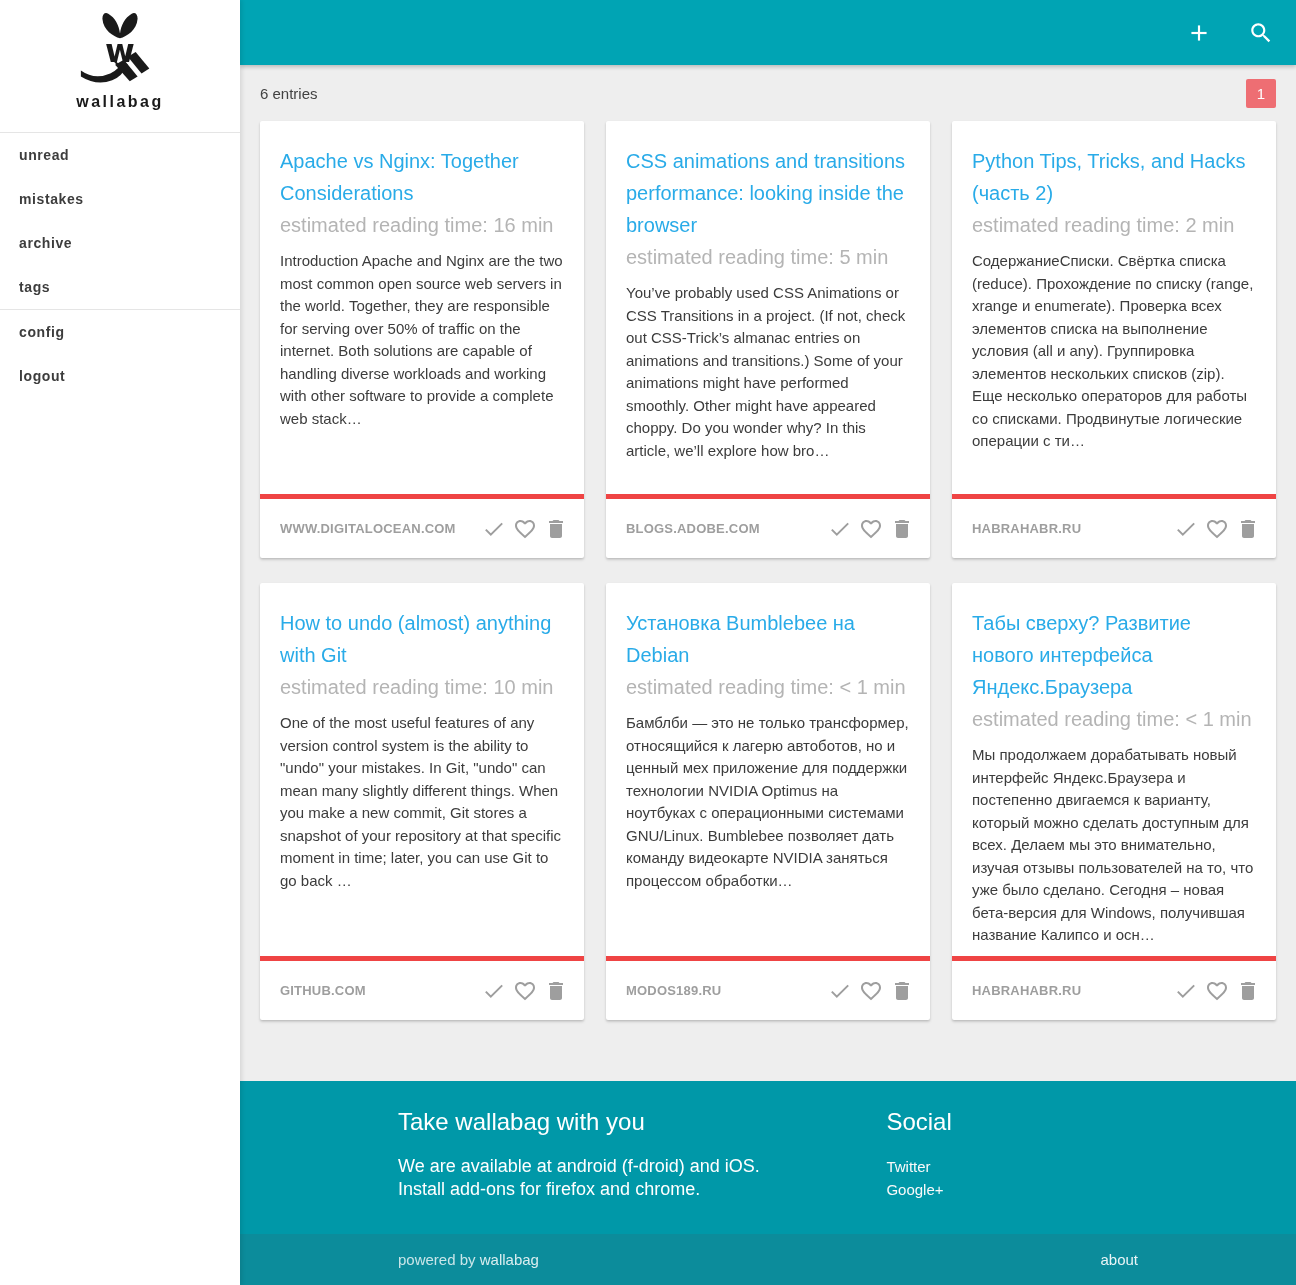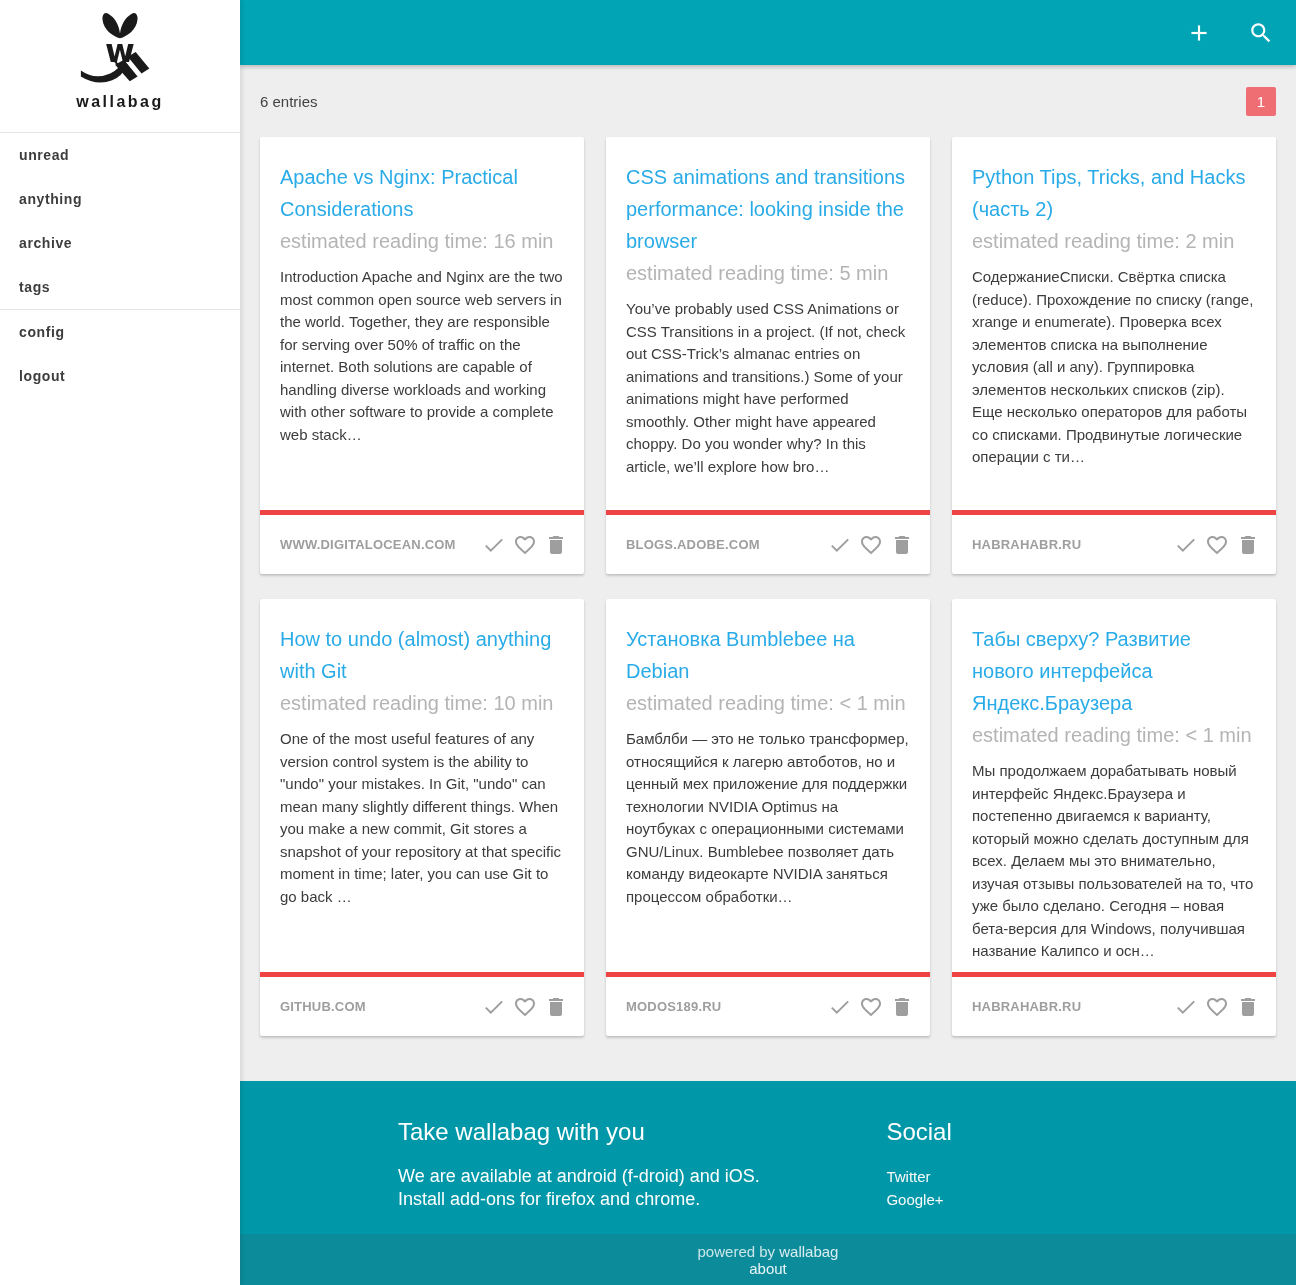--- a/index.html
+++ b/index.html
@@ -22,21 +22,21 @@
   .sidebar .divider{border-top:1px solid #e5e5e5; height:0;}
 
   
   .main{flex:1; display:flex; flex-direction:column; height:100%;}
   .topbar{height:65px; background:var(--c-topbar); display:flex; align-items:center;
           justify-content:flex-end; gap:36px; padding-right:22px;
           box-shadow:0 2px 4px rgba(0,0,0,0.22); z-index:4;}
   .topbar .tb-icon{width:26px; height:26px; cursor:pointer; display:block;}
 
   .content{flex:1; background:#eeeeee; padding:0 20px;}
-  .entries-row{height:72px; display:flex; align-items:center; justify-content:space-between;}
+  .entries-row{height:56px; display:flex; align-items:center; justify-content:space-between;}
   .entries-label{font-size:15px; color:#424242;}
   .page-badge{width:30px; height:29px; background:var(--c-badge); border-radius:2px; color:#fff;
               font-size:15px; display:flex; align-items:center; justify-content:center; cursor:pointer;}
 
   .grid{display:grid; grid-template-columns:repeat(3,1fr); column-gap:22px; row-gap:25px;}
   .card{background:#fff; border-radius:2px; height:437px; display:flex; flex-direction:column;
         box-shadow:0 2px 3px rgba(0,0,0,0.13),0 1px 2px rgba(0,0,0,0.10);}
   .card-content{flex:1; padding:24px 20px 0; overflow:hidden;}
   .card-title{font-size:20px; line-height:32px; font-weight:400; color:var(--c-title);
               margin-bottom:5px; cursor:pointer;}
@@ -44,30 +44,30 @@
   .card-excerpt{font-size:15px; line-height:22.5px; color:#3c3c3c;}
   .card-footer{height:64px; border-top:5px solid #ef4444; display:flex; align-items:center;
                padding:0 16px 0 20px;}
   .card-domain{flex:1; font-size:13px; font-weight:700; color:#9e9e9e; letter-spacing:0.2px;
                white-space:nowrap; overflow:hidden;}
   .action{width:24px; height:24px; margin-left:7px; cursor:pointer;}
   .action svg{display:block;}
 
   
   .footer{background:var(--c-footer);}
-  .footer-main{height:153px; padding-top:37px;}
+  .footer-main{height:153px; padding-top:27px;}
   .f-container{width:740px; margin:0 auto;}
   .footer-cols{display:flex;}
   .col-take{width:66%;}
   .col-social{flex:1;}
   .f-heading{font-size:24px; font-weight:400; color:#ffffff; margin-bottom:19px;}
   .f-line{font-size:18px; line-height:23px; color:#ffffff;}
   .f-link{display:block; font-size:15px; line-height:23px; color:#fafafa; cursor:pointer; text-decoration:none;}
   .footer-copy{height:51px; background:var(--c-copyright); display:flex; align-items:center;}
-  .copy-row{display:flex; justify-content:space-between; align-items:center; width:740px; margin:11px auto;flex-direction:column;}
+  .copy-row{display:flex; justify-content:space-between; align-items:center; width:740px; margin:11px auto;}
   .copy-text{font-size:15px; color:rgba(255,255,255,0.78);}
   .copy-text .lnk{color:rgba(255,255,255,0.85); cursor:pointer;}
   .about-link{font-size:15px; color:#eaf5f7; cursor:pointer;}
 </style>
 </head>
 <body>
 
 <aside class="sidebar">
   <div class="logo-block">
     <span>
@@ -82,21 +82,21 @@
         <text x="48" y="57" text-anchor="middle" font-family="DejaVu Sans" font-size="33" font-weight="bold" fill="#1a1a1a">w</text>
       </svg>
     </span>
     <div class="logotype">wallabag</div>
   </div>
   <nav class="menu">
       <div class="menu-item">
     <span>unread</span>
   </div>
       <div class="menu-item">
-    <span>anything</span>
+    <span>mistakes</span>
   </div>
       <div class="menu-item">
     <span>archive</span>
   </div>
       <div class="menu-item">
     <span>tags</span>
   </div>
       <div class="divider"></div>
       <div class="menu-item">
     <span>config</span>
@@ -124,21 +124,21 @@
   </header>
 
   <section class="content">
     <div class="entries-row">
       <span class="entries-label">6 entries</span>
       <span class="page-badge">1</span>
     </div>
     <div class="grid">
         <article class="card">
     <div class="card-content">
-      <h2 class="card-title">Apache vs Nginx: Practical Considerations</h2>
+      <h2 class="card-title">Apache vs Nginx: Together Considerations</h2>
       <div class="card-meta">estimated reading time: 16 min</div>
       <p class="card-excerpt">Introduction Apache and Nginx are the two most common open source web servers in the world. Together, they are responsible for serving over 50% of traffic on the internet. Both solutions are capable of handling diverse workloads and working with other software to provide a complete web stack…</p>
     </div>
     <div class="card-footer">
       <span class="card-domain">WWW.DIGITALOCEAN.COM</span>
       <span class="action">
         <svg viewBox="0 0 24 24" width="24" height="24">
                 <path fill="none" stroke="#9e9e9e" stroke-width="2" d="M3.8 12.6l5 5L20.2 6.4"></path>
               </svg>
       </span>

